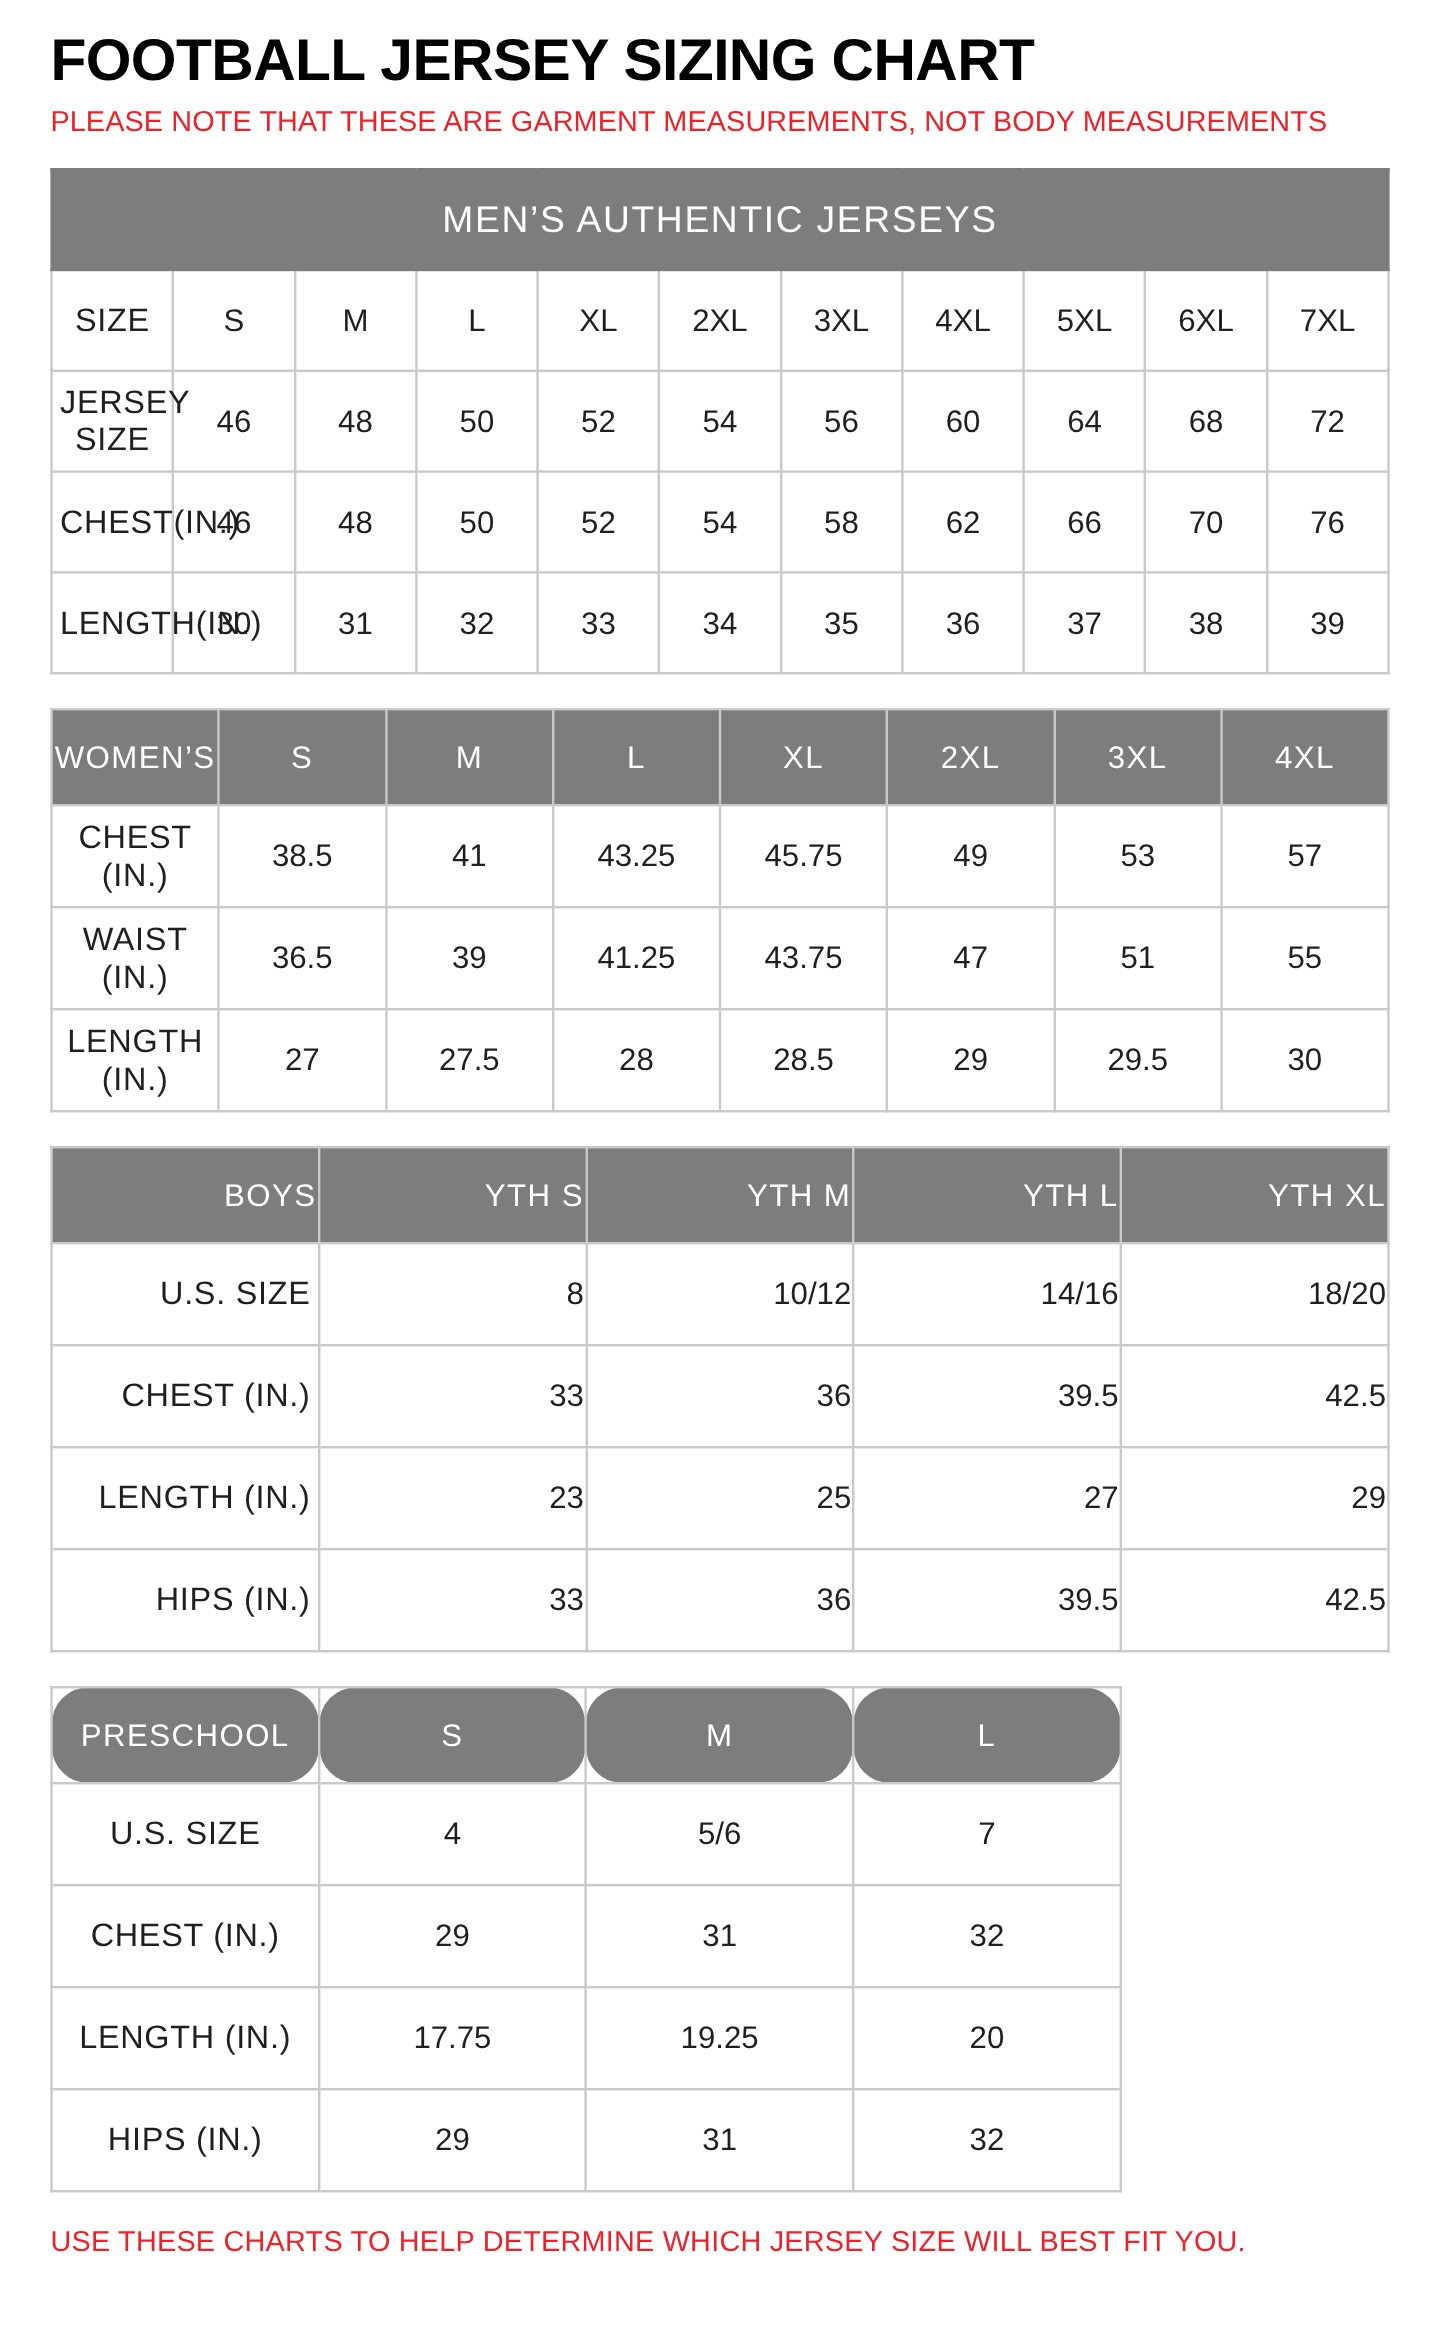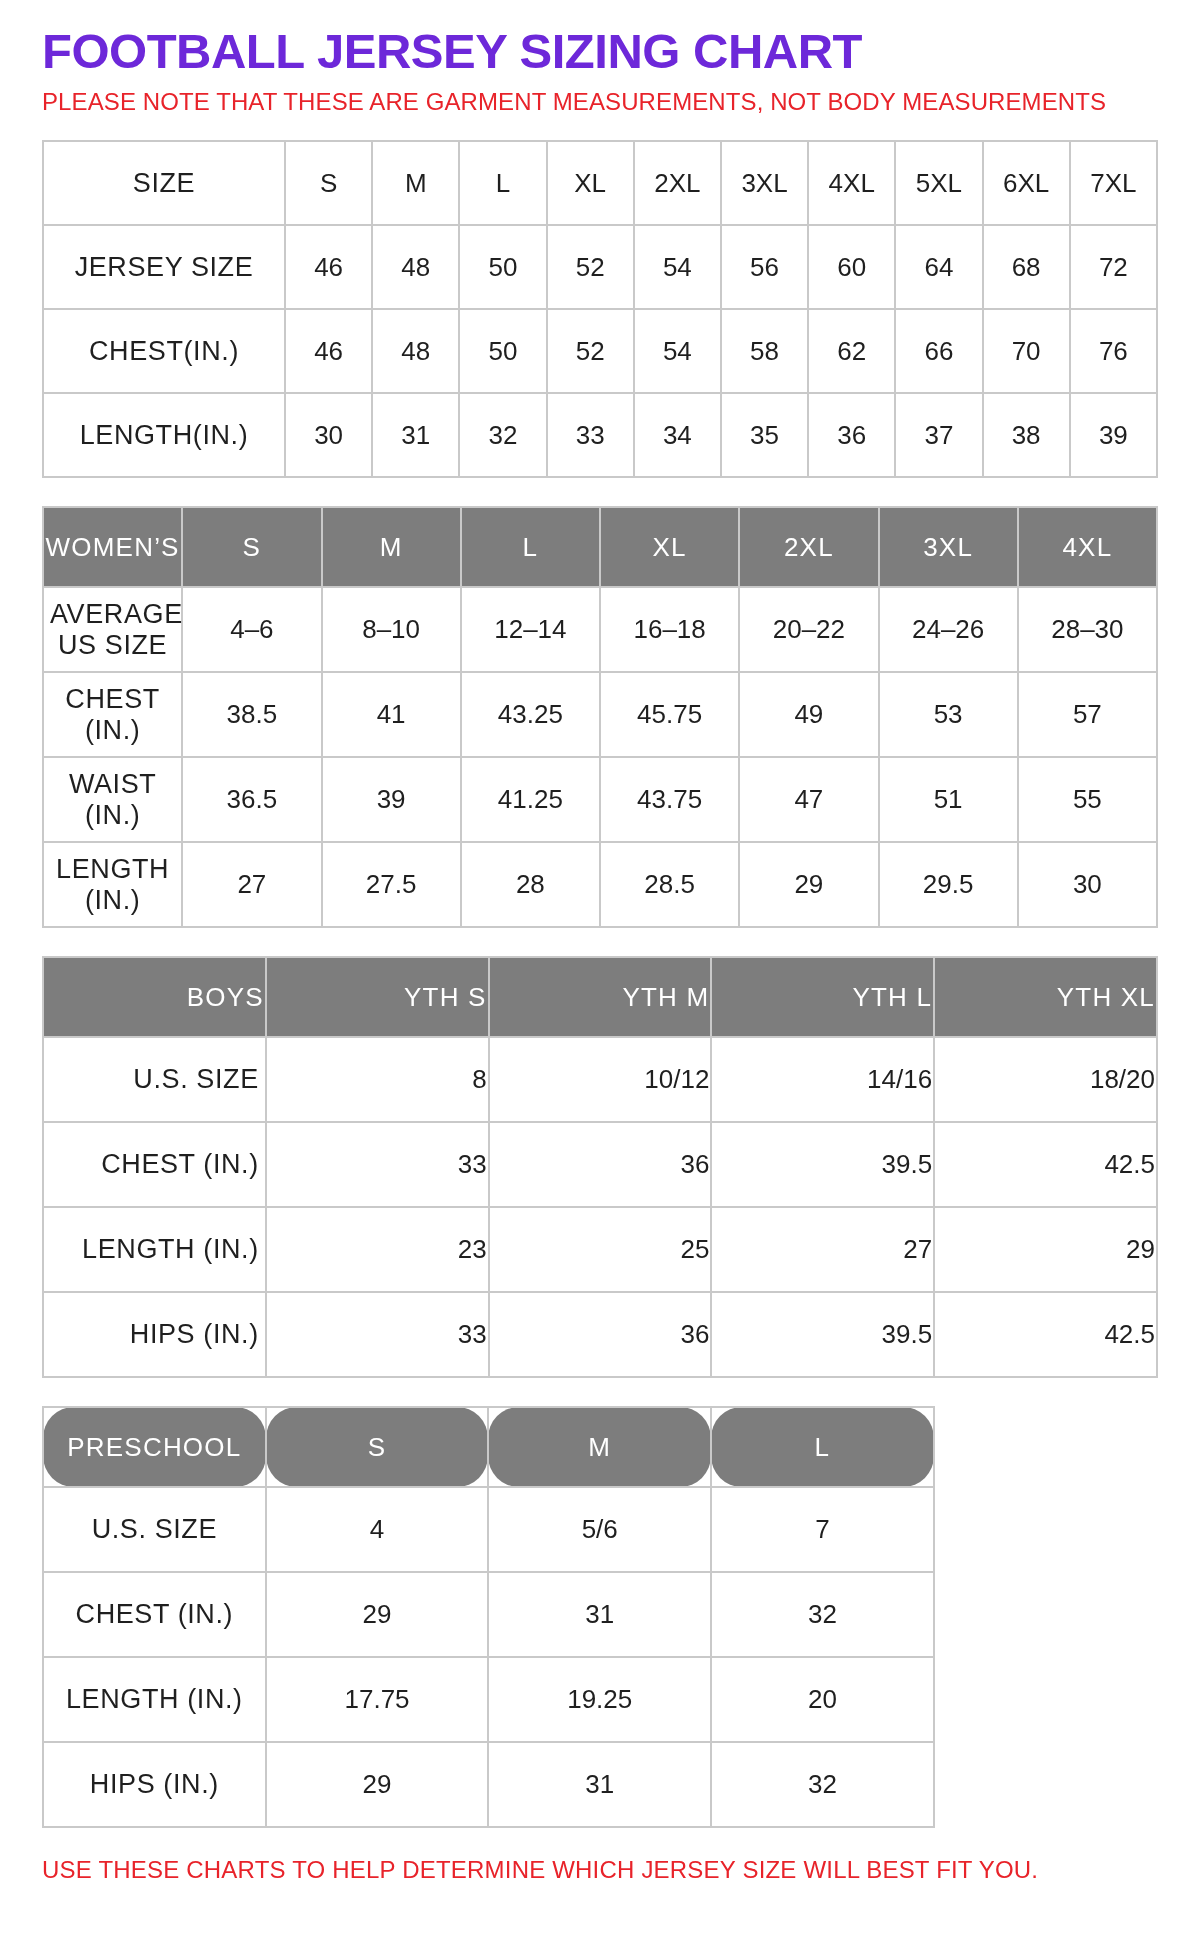--- a/index.html
+++ b/index.html
@@ -20,21 +20,21 @@
     box-sizing: border-box;
     padding: 26px 42px 20px 42px;
     position: relative;
   }
   .title {
     font-size: 49px;
     font-weight: bold;
     letter-spacing: -0.5px;
     line-height: 1.05;
     margin: 0 0 10px 0;
-    color: #6d28d9;
+    color: #000000;
   }
   .note {
     color: #e8232a;
     font-size: 24px;
     line-height: 1.28;
     margin: 0 0 22px 0;
     letter-spacing: 0.1px;
   }
 
   table.chart {
@@ -108,20 +108,23 @@
 </head>
 <body>
 
 <div class="page">
 
   <h1 class="title">FOOTBALL JERSEY SIZING CHART</h1>
   <div class="note">PLEASE NOTE THAT THESE ARE GARMENT MEASUREMENTS, NOT BODY MEASUREMENTS</div>
 
   <table class="chart" id="mens-table">
     <tbody>
+      <tr>
+        <td class="hdr-band" colspan="11">MEN’S AUTHENTIC JERSEYS</td>
+      </tr>
       <tr>
         <td class="rowlabel">SIZE</td>
         <td class="val">S</td>
         <td class="val">M</td>
         <td class="val">L</td>
         <td class="val">XL</td>
         <td class="val">2XL</td>
         <td class="val">3XL</td>
         <td class="val">4XL</td>
         <td class="val">5XL</td>
@@ -176,33 +179,20 @@
         <td class="hdr-cell">WOMEN’S</td>
         <td class="hdr-cell">S</td>
         <td class="hdr-cell">M</td>
         <td class="hdr-cell">L</td>
         <td class="hdr-cell">XL</td>
         <td class="hdr-cell">2XL</td>
         <td class="hdr-cell">3XL</td>
         <td class="hdr-cell">4XL</td>
       </tr>
       <tr>
-        <td class="rowlabel two-line">
-          <div>AVERAGE</div>
-          <div>US SIZE</div>
-        </td>
-        <td class="val">4–6</td>
-        <td class="val">8–10</td>
-        <td class="val">12–14</td>
-        <td class="val">16–18</td>
-        <td class="val">20–22</td>
-        <td class="val">24–26</td>
-        <td class="val">28–30</td>
-      </tr>
-      <tr>
         <td class="rowlabel">CHEST (IN.)</td>
         <td class="val">38.5</td>
         <td class="val">41</td>
         <td class="val">43.25</td>
         <td class="val">45.75</td>
         <td class="val">49</td>
         <td class="val">53</td>
         <td class="val">57</td>
       </tr>
       <tr>

